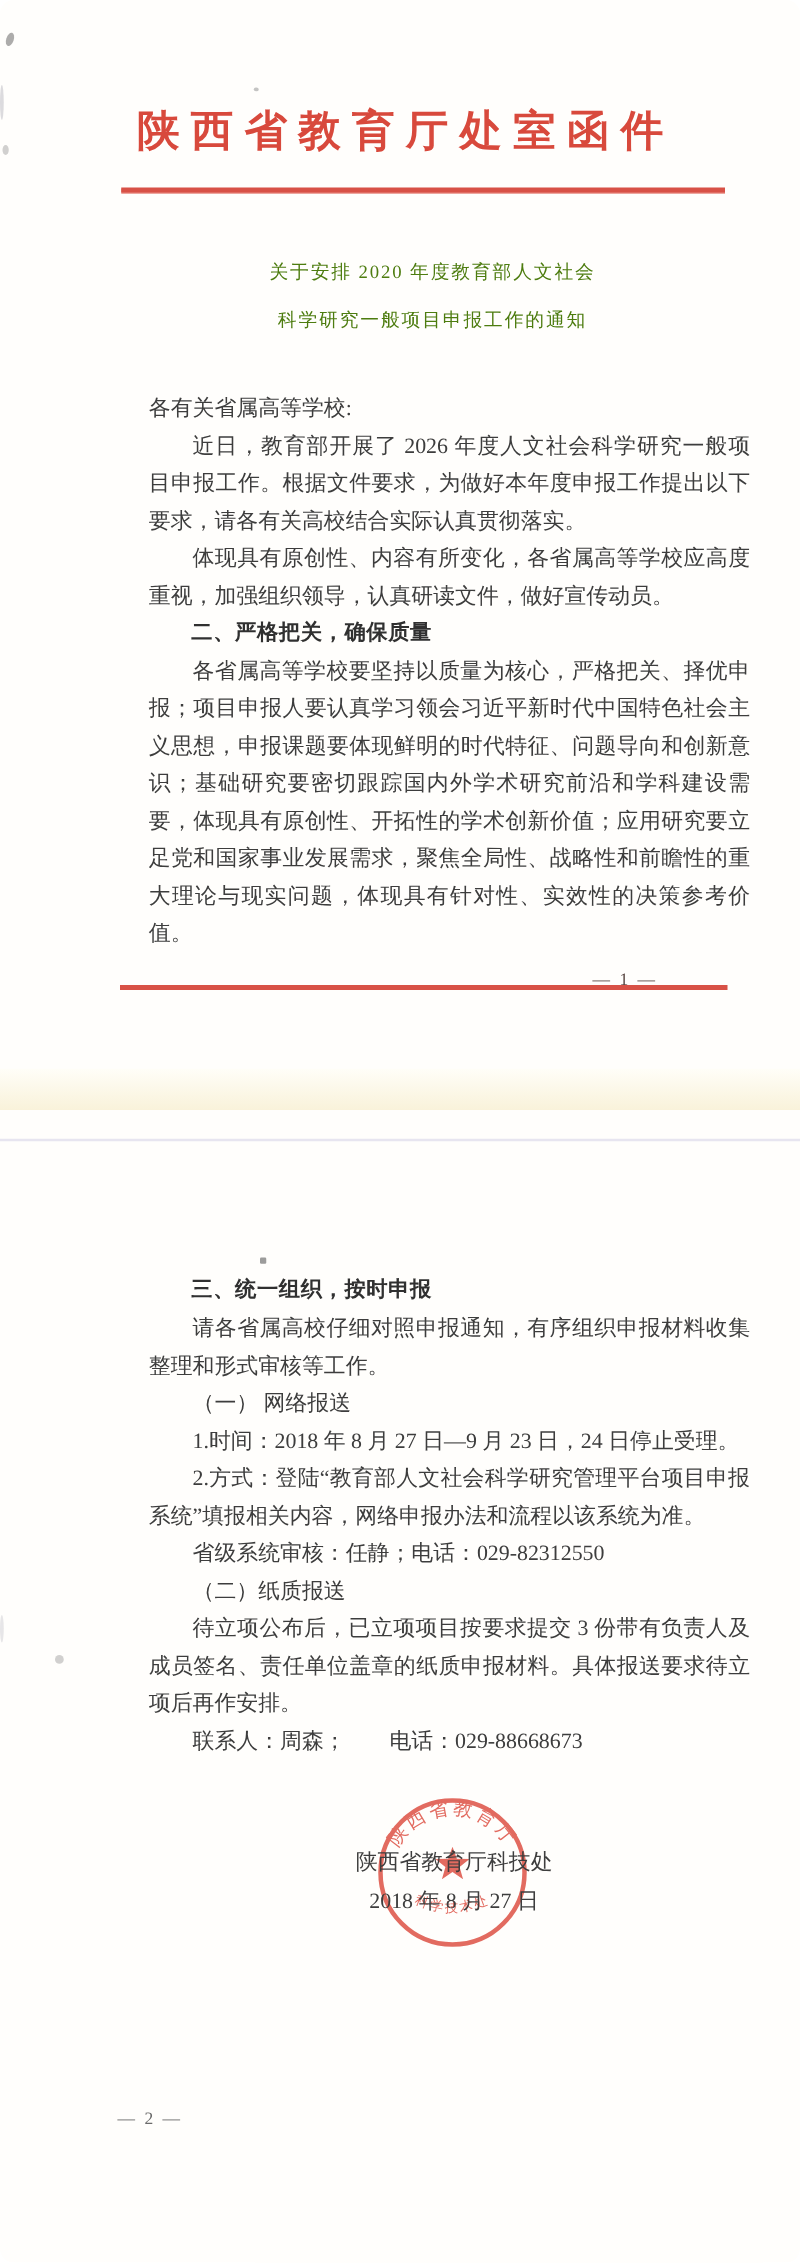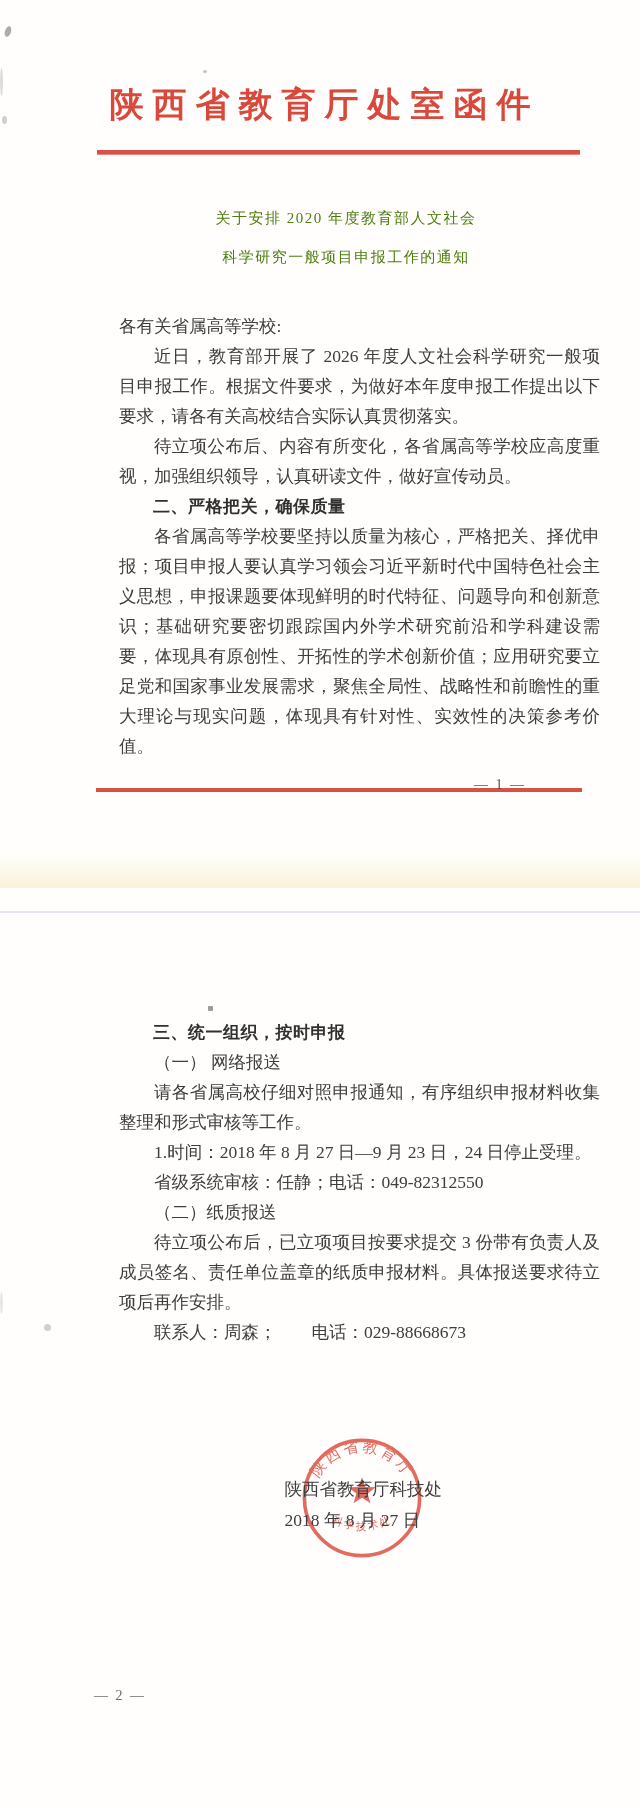--- a/index.html
+++ b/index.html
@@ -53,21 +53,21 @@
     position:absolute; top:855px; left:0; width:640px; height:33px;
     background:linear-gradient(#fffef8, #f9f2da);
   }
   .seam-lavender {
     position:absolute; top:911px; left:0; width:640px; height:2px;
     background:#e7e5f0;
   }
   
   .sig-block {
     position:absolute; top:1474px; right:198px; z-index:2;
-    font-size:17.5px; line-height:31px; color:#3e3e3e;
+    text-align:center; font-size:17.5px; line-height:31px; color:#3e3e3e;
   }
   .seal {
     position:absolute; left:299px; top:1435px; width:126px; height:126px;
     opacity:0.82; z-index:1;
   }
   .pagenum-2 {
     position:absolute; top:1688px; left:94px;
     font-size:14px; color:#6a6a6a; letter-spacing:2px;
   }
   
@@ -89,37 +89,38 @@
   <div class="head-rule"></div>
 
   <div class="doc-title">
     <div>关于安排 2020 年度教育部人文社会</div>
     <div>科学研究一般项目申报工作的通知</div>
   </div>
 
   <div class="body-text body-1">
     <p class="no-indent">各有关省属高等学校:</p>
     <p>近日，教育部开展了 2026 年度人文社会科学研究一般项目申报工作。根据文件要求，为做好本年度申报工作提出以下要求，请各有关高校结合实际认真贯彻落实。</p>
-    <p>待立项公布后、内容有所变化，各省属高等学校应高度重视，加强组织领导，认真研读文件，做好宣传动员。</p>
+    <p>体现具有原创性、内容有所变化，各省属高等学校应高度重视，加强组织领导，认真研读文件，做好宣传动员。</p>
     <p class="heading">二、严格把关，确保质量</p>
     <p>各省属高等学校要坚持以质量为核心，严格把关、择优申报；项目申报人要认真学习领会习近平新时代中国特色社会主义思想，申报课题要体现鲜明的时代特征、问题导向和创新意识；基础研究要密切跟踪国内外学术研究前沿和学科建设需要，体现具有原创性、开拓性的学术创新价值；应用研究要立足党和国家事业发展需求，聚焦全局性、战略性和前瞻性的重大理论与现实问题，体现具有针对性、实效性的决策参考价值。</p>
   </div>
 
   <div class="footer-rule"></div>
   <div class="pagenum-1">— 1 —</div>
 
   <div class="seam-cream"></div>
   <div class="seam-lavender"></div>
 
   <div class="body-text body-2">
     <p class="heading">三、统一组织，按时申报</p>
+    <p>请各省属高校仔细对照申报通知，有序组织申报材料收集整理和形式审核等工作。</p>
     <p>（一） 网络报送</p>
-    <p>请各省属高校仔细对照申报通知，有序组织申报材料收集整理和形式审核等工作。</p>
     <p>1.时间：2018 年 8 月 27 日—9 月 23 日，24 日停止受理。</p>
-    <p>省级系统审核：任静；电话：049-82312550</p>
+    <p>2.方式：登陆“教育部人文社会科学研究管理平台项目申报系统”填报相关内容，网络申报办法和流程以该系统为准。</p>
+    <p>省级系统审核：任静；电话：029-82312550</p>
     <p>（二）纸质报送</p>
     <p>待立项公布后，已立项项目按要求提交 3 份带有负责人及成员签名、责任单位盖章的纸质申报材料。具体报送要求待立项后再作安排。</p>
     <p>联系人：周森；　　电话：029-88668673</p>
   </div>
 
   <div class="sig-block">
     <div>陕西省教育厅科技处</div>
     <div>2018 年 8 月 27 日</div>
   </div>
 

